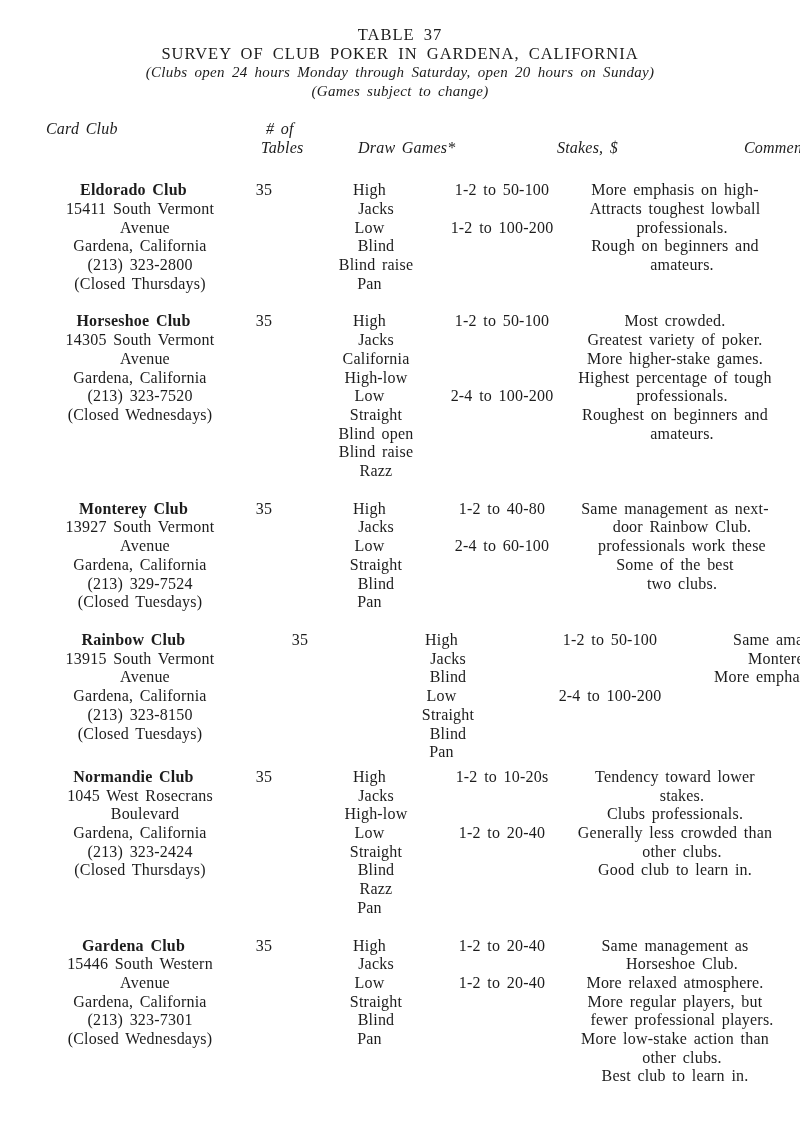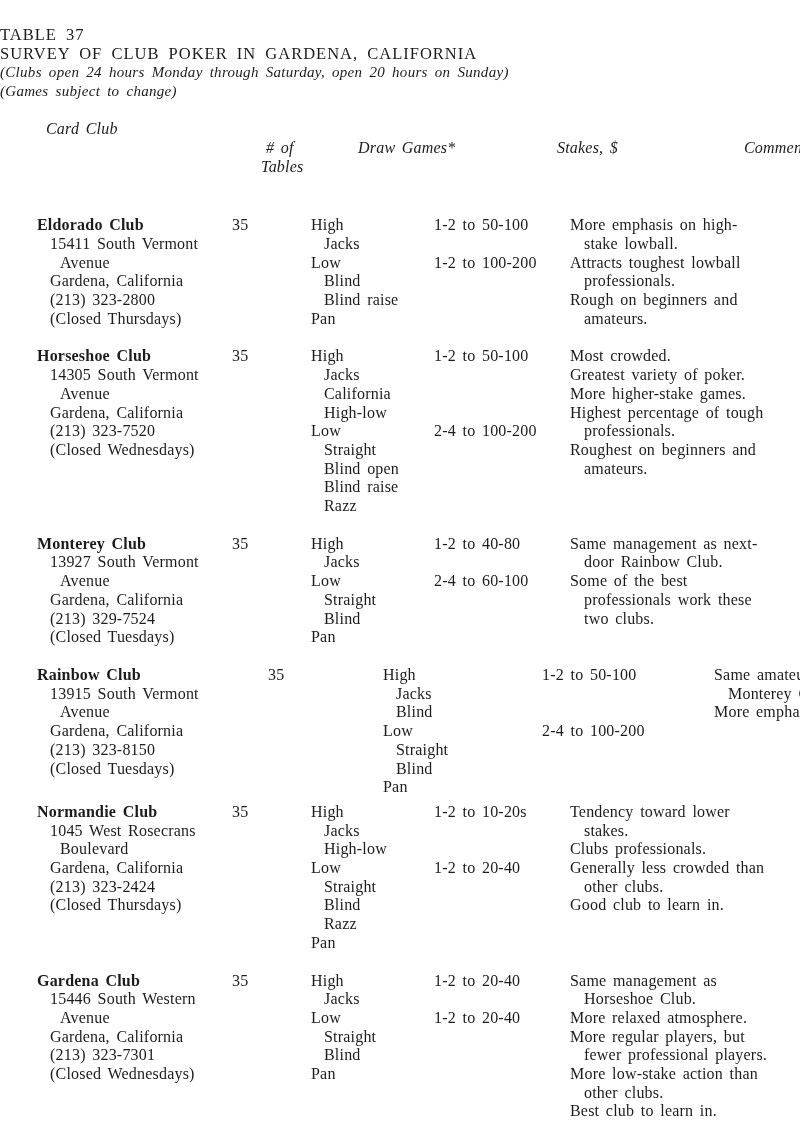--- a/index.html
+++ b/index.html
@@ -11,36 +11,36 @@
     background: #ffffff;
     color: #1c1c1c;
     font-family: "Liberation Serif", serif;
     font-size: 16px;
     line-height: 18.7px;
     letter-spacing: 0.2px;
     word-spacing: 0.15em;
     padding: 26px 20px 0 37px;
     overflow: hidden;
   }
-  .title-block { margin: 0 -20px 0 -37px; }
+  .title-block { margin: 0 -20px 0 -37px; text-align: center; }
   .title-line { font-size: 16.5px; letter-spacing: 1px; word-spacing: 4px; white-space: nowrap; }
   .subtitle-line { font-style: italic; font-size: 15px; letter-spacing: 0.3px; word-spacing: 3px; white-space: nowrap; }
 
   .grid {
     display: grid;
     grid-template-columns: 193px 66px 132px 142px 1fr;
   }
   .col-headers { margin-top: 19px; font-style: italic; gap: 31px; }
   .col-headers .hc { white-space: nowrap; }
   .hc-club { padding-left: 9px; }
-  .hc-tables .l1 { padding-left: 5px; margin-top: 19px; }
+  .hc-tables .l1 { padding-left: 5px; }
   .hc-stakes { padding-left: 36px; }
   .hc-comments { padding-left: 50px; }
 
-  #clubs { margin-top: 40px; }
+  #clubs { margin-top: 24px; text-align: center; }
   .club-section { margin-bottom: 19px; }
   .club-section:nth-child(4) { margin-bottom: 6px; gap: 36px; }
 
   .club-section div { white-space: nowrap; }
   .club-name { font-weight: bold; }
   .addr.i1 { padding-left: 13px; }
   .addr.i2 { padding-left: 23px; }
   .col-tables { padding-left: 2px; }
   .col-games { padding-left: 15px; }
   .game.i1 { padding-left: 13px; }
@@ -98,21 +98,20 @@
           <div class="game i1">Blind raise</div>
           <div class="game i0">Pan</div>
         </div>
         <div class="col col-stakes">
           <div class="stake-line">1-2 to 50-100</div>
           <div class="stake-line">&nbsp;</div>
           <div class="stake-line">1-2 to 100-200</div>
         </div>
         <div class="col col-comments">
           <div class="comment i0">More emphasis on high-</div>
-          <div class="comment i1">stake lowball.</div>
           <div class="comment i0">Attracts toughest lowball</div>
           <div class="comment i1">professionals.</div>
           <div class="comment i0">Rough on beginners and</div>
           <div class="comment i1">amateurs.</div>
         </div>
       </div>
       <div class="club-section grid">
         <div class="col col-club">
           <div class="club-name">Horseshoe Club</div>
           <div class="addr i1">14305 South Vermont</div>
@@ -169,22 +168,22 @@
           <div class="game i0">Pan</div>
         </div>
         <div class="col col-stakes">
           <div class="stake-line">1-2 to 40-80</div>
           <div class="stake-line">&nbsp;</div>
           <div class="stake-line">2-4 to 60-100</div>
         </div>
         <div class="col col-comments">
           <div class="comment i0">Same management as next-</div>
           <div class="comment i1">door Rainbow Club.</div>
+          <div class="comment i1">professionals work these</div>
           <div class="comment i0">Some of the best</div>
-          <div class="comment i1">professionals work these</div>
           <div class="comment i1">two clubs.</div>
         </div>
       </div>
       <div class="club-section grid">
         <div class="col col-club">
           <div class="club-name">Rainbow Club</div>
           <div class="addr i1">13915 South Vermont</div>
           <div class="addr i2">Avenue</div>
           <div class="addr i1">Gardena, California</div>
           <div class="addr i1">(213) 323-8150</div>

